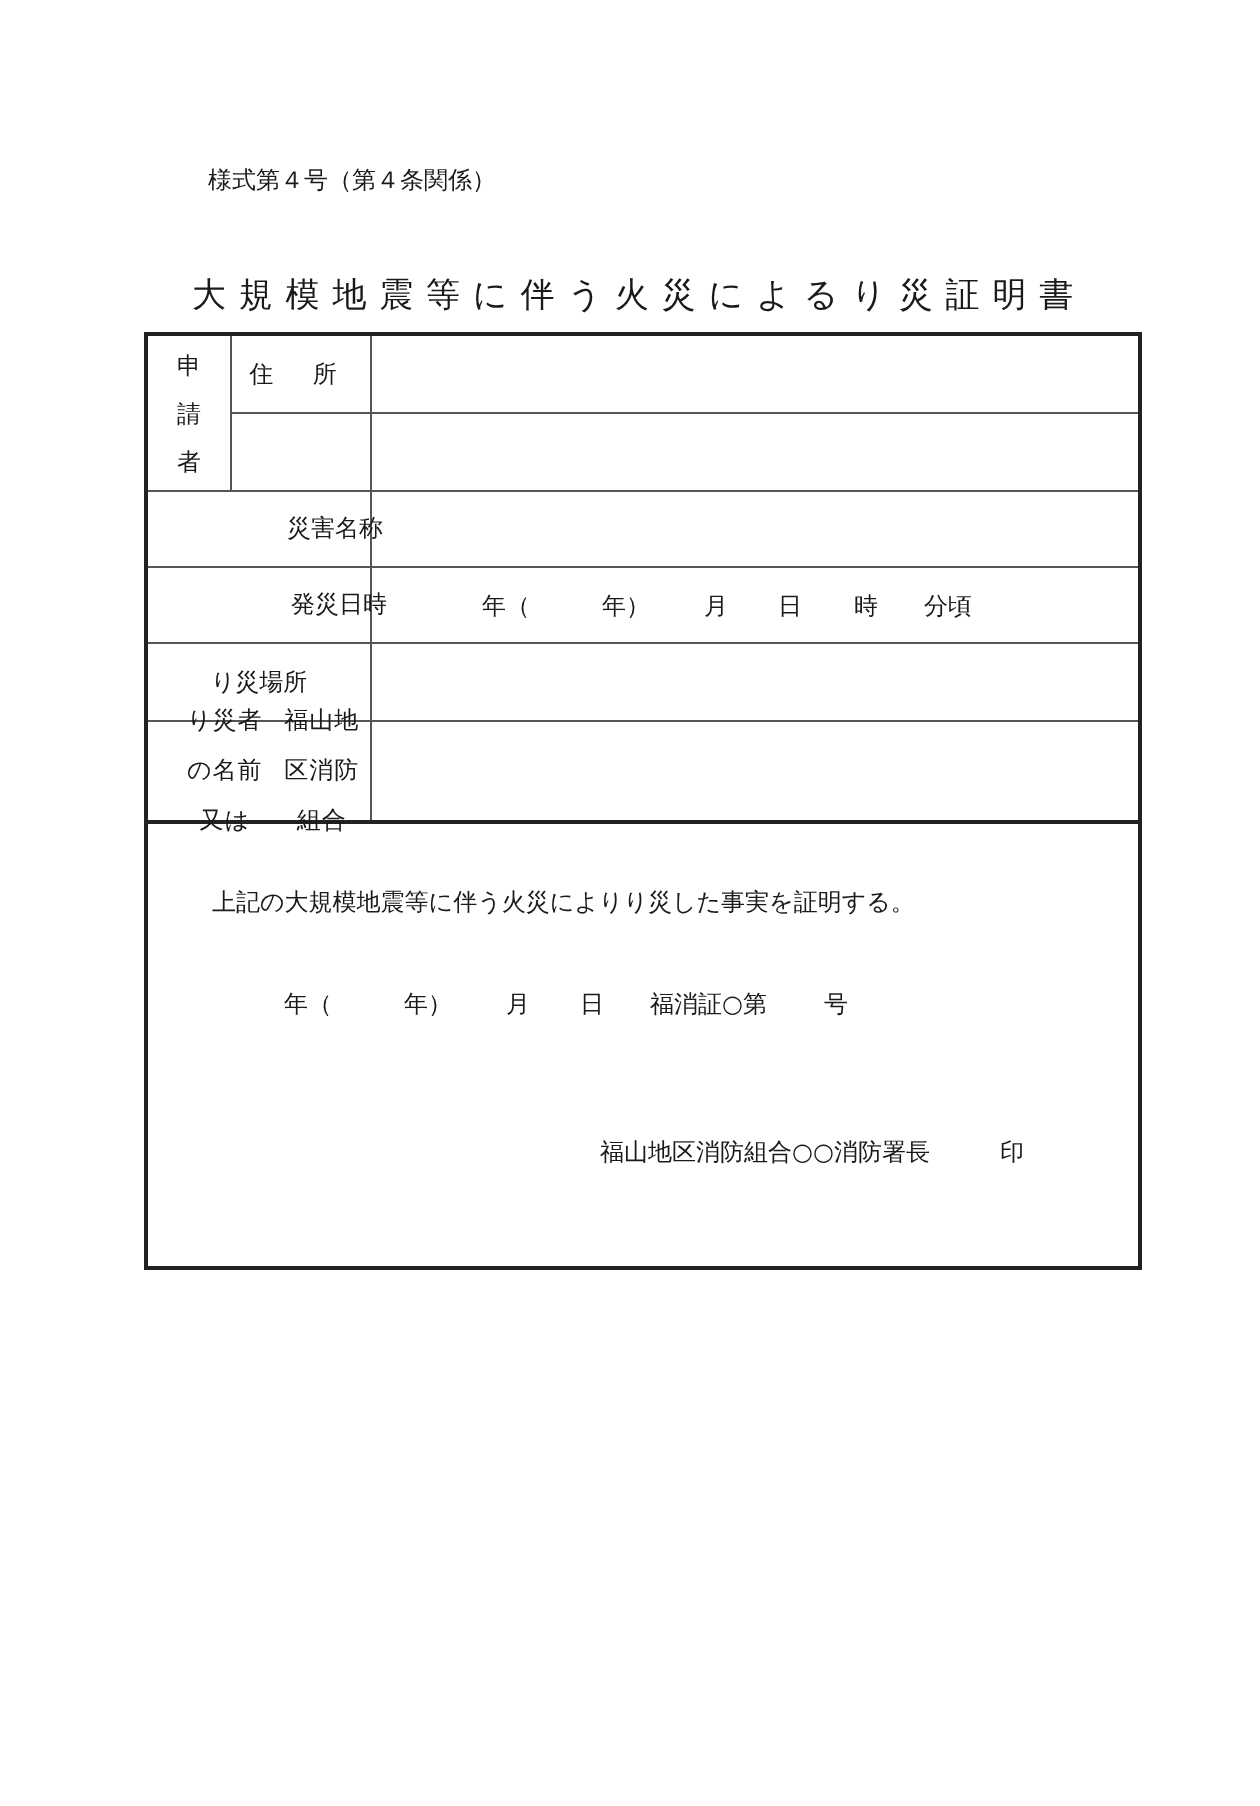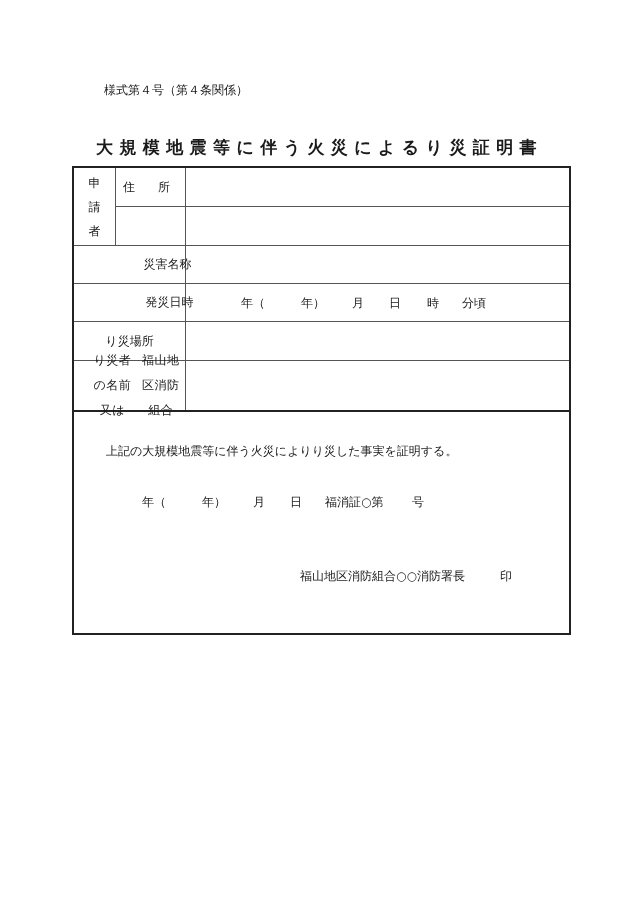--- a/index.html
+++ b/index.html
@@ -25,21 +25,20 @@
     margin-left: 32px;
   }
   .doc-title {
     position: absolute;
     left: 96px;
     top: 136px;
     width: 440px;
     font-size: 17px;
     letter-spacing: 6.4px;
     white-space: nowrap;
-    font-weight: bold;
   }
   .sheet {
     position: absolute;
     left: 72px;
     top: 166px;
     width: 495px;
     height: 465px;
     border: 2px solid #222;
     box-sizing: content-box;
   }
@@ -69,21 +68,20 @@
     position: absolute;
     width: 1px;
     background: #555;
   }
   .applicant-label {
     flex-direction: column;
     line-height: 24px;
   }
   .spaced {
     letter-spacing: 8px;
-    font-family: Liberation Mono, monospace;
   }
   .two-line {
     flex-direction: row;
     line-height: 25px;
     letter-spacing: 0.5px;
     padding-left: 14px;
   }
   .datetime-row {
     position: absolute;
     font-size: 12px;

